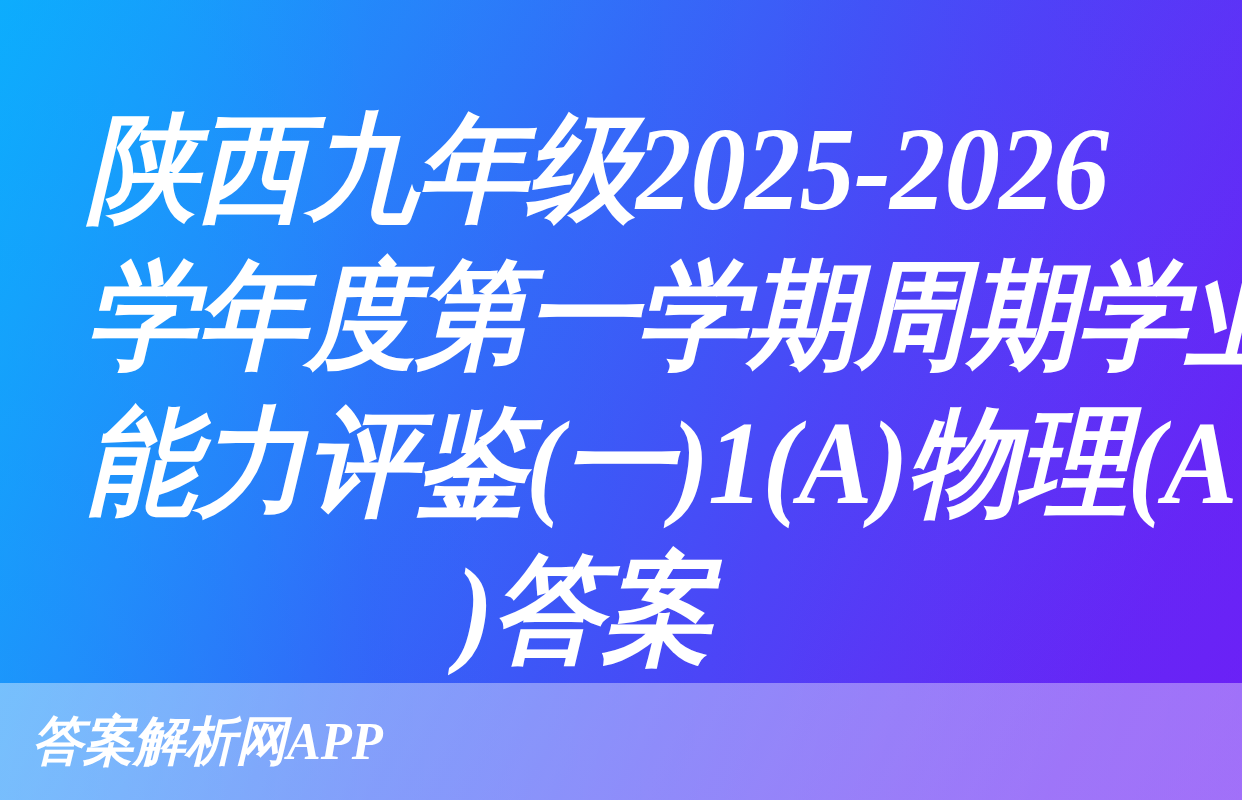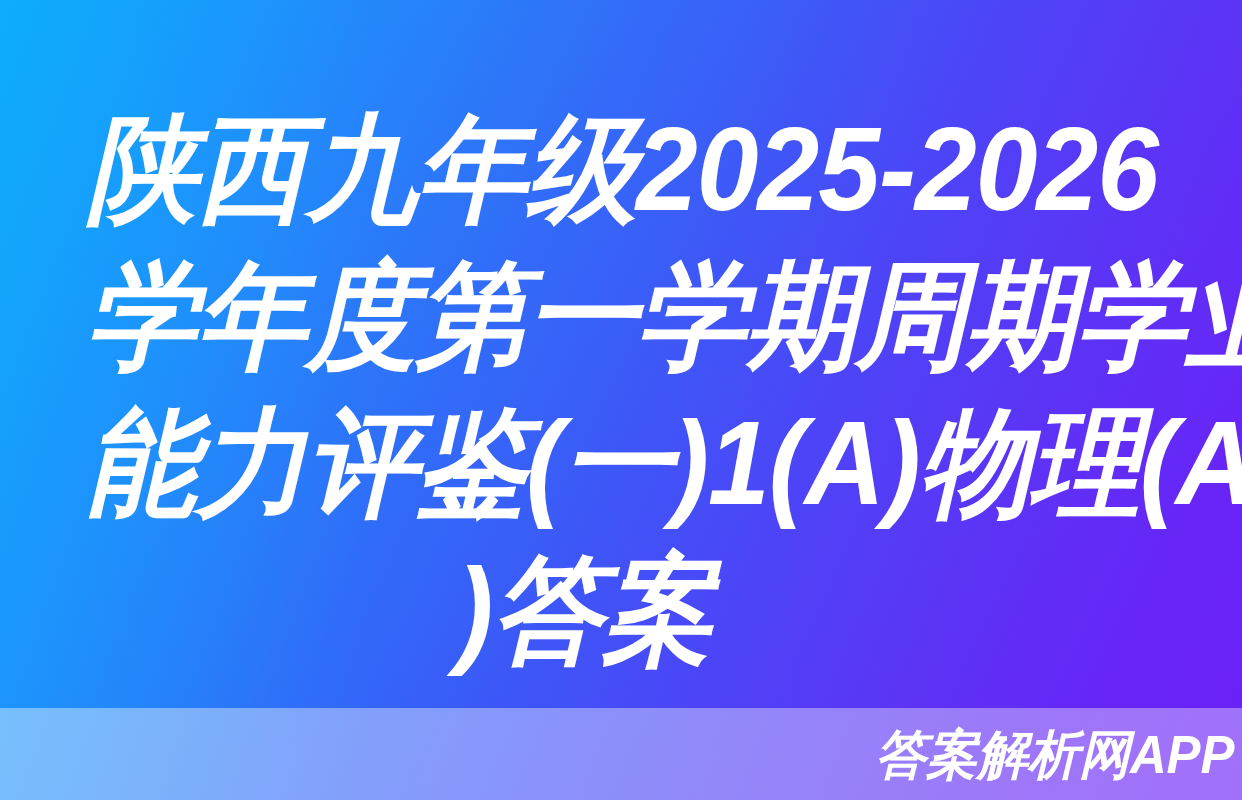--- a/index.html
+++ b/index.html
@@ -6,21 +6,21 @@
     margin: 0;
     padding: 0;
     background: #ffffff;
   }
 
   #card {
     position: relative;
     width: 1242px;
     height: 800px;
     overflow: hidden;
-    font-family: Liberation Sans, sans-serif;
+    font-family: Liberation Serif, serif;
     
     background:
       linear-gradient(118deg,
         #12AAFC 0%,
         #1C9BFB 11%,
         #2A84FA 25%,
         #3668F8 40%,
         #4055F7 52%,
         #4C45F7 63%,
         #5A36F6 76%,
@@ -68,28 +68,28 @@
     text-align: left;
     padding-left: 394px;
     transform-origin: left center;
   }
 
   #footer-bar {
     position: absolute;
     left: 0;
     right: 0;
     bottom: 0;
-    height: 92px;
+    height: 117px;
     background: linear-gradient(100deg,
       rgba(255,255,255,0.40) 0%,
       rgba(255,255,255,0.38) 45%,
       rgba(255,255,255,0.36) 100%);
     display: flex;
     align-items: center;
-    justify-content: flex-end;
+    justify-content: flex-start;
     z-index: 4;
     padding-left: 25px;
   }
 
   #footer-text {
     color: #ffffff;
     font-size: 53px;
     font-weight: 700;
     font-style: italic;
     letter-spacing: 0px;

